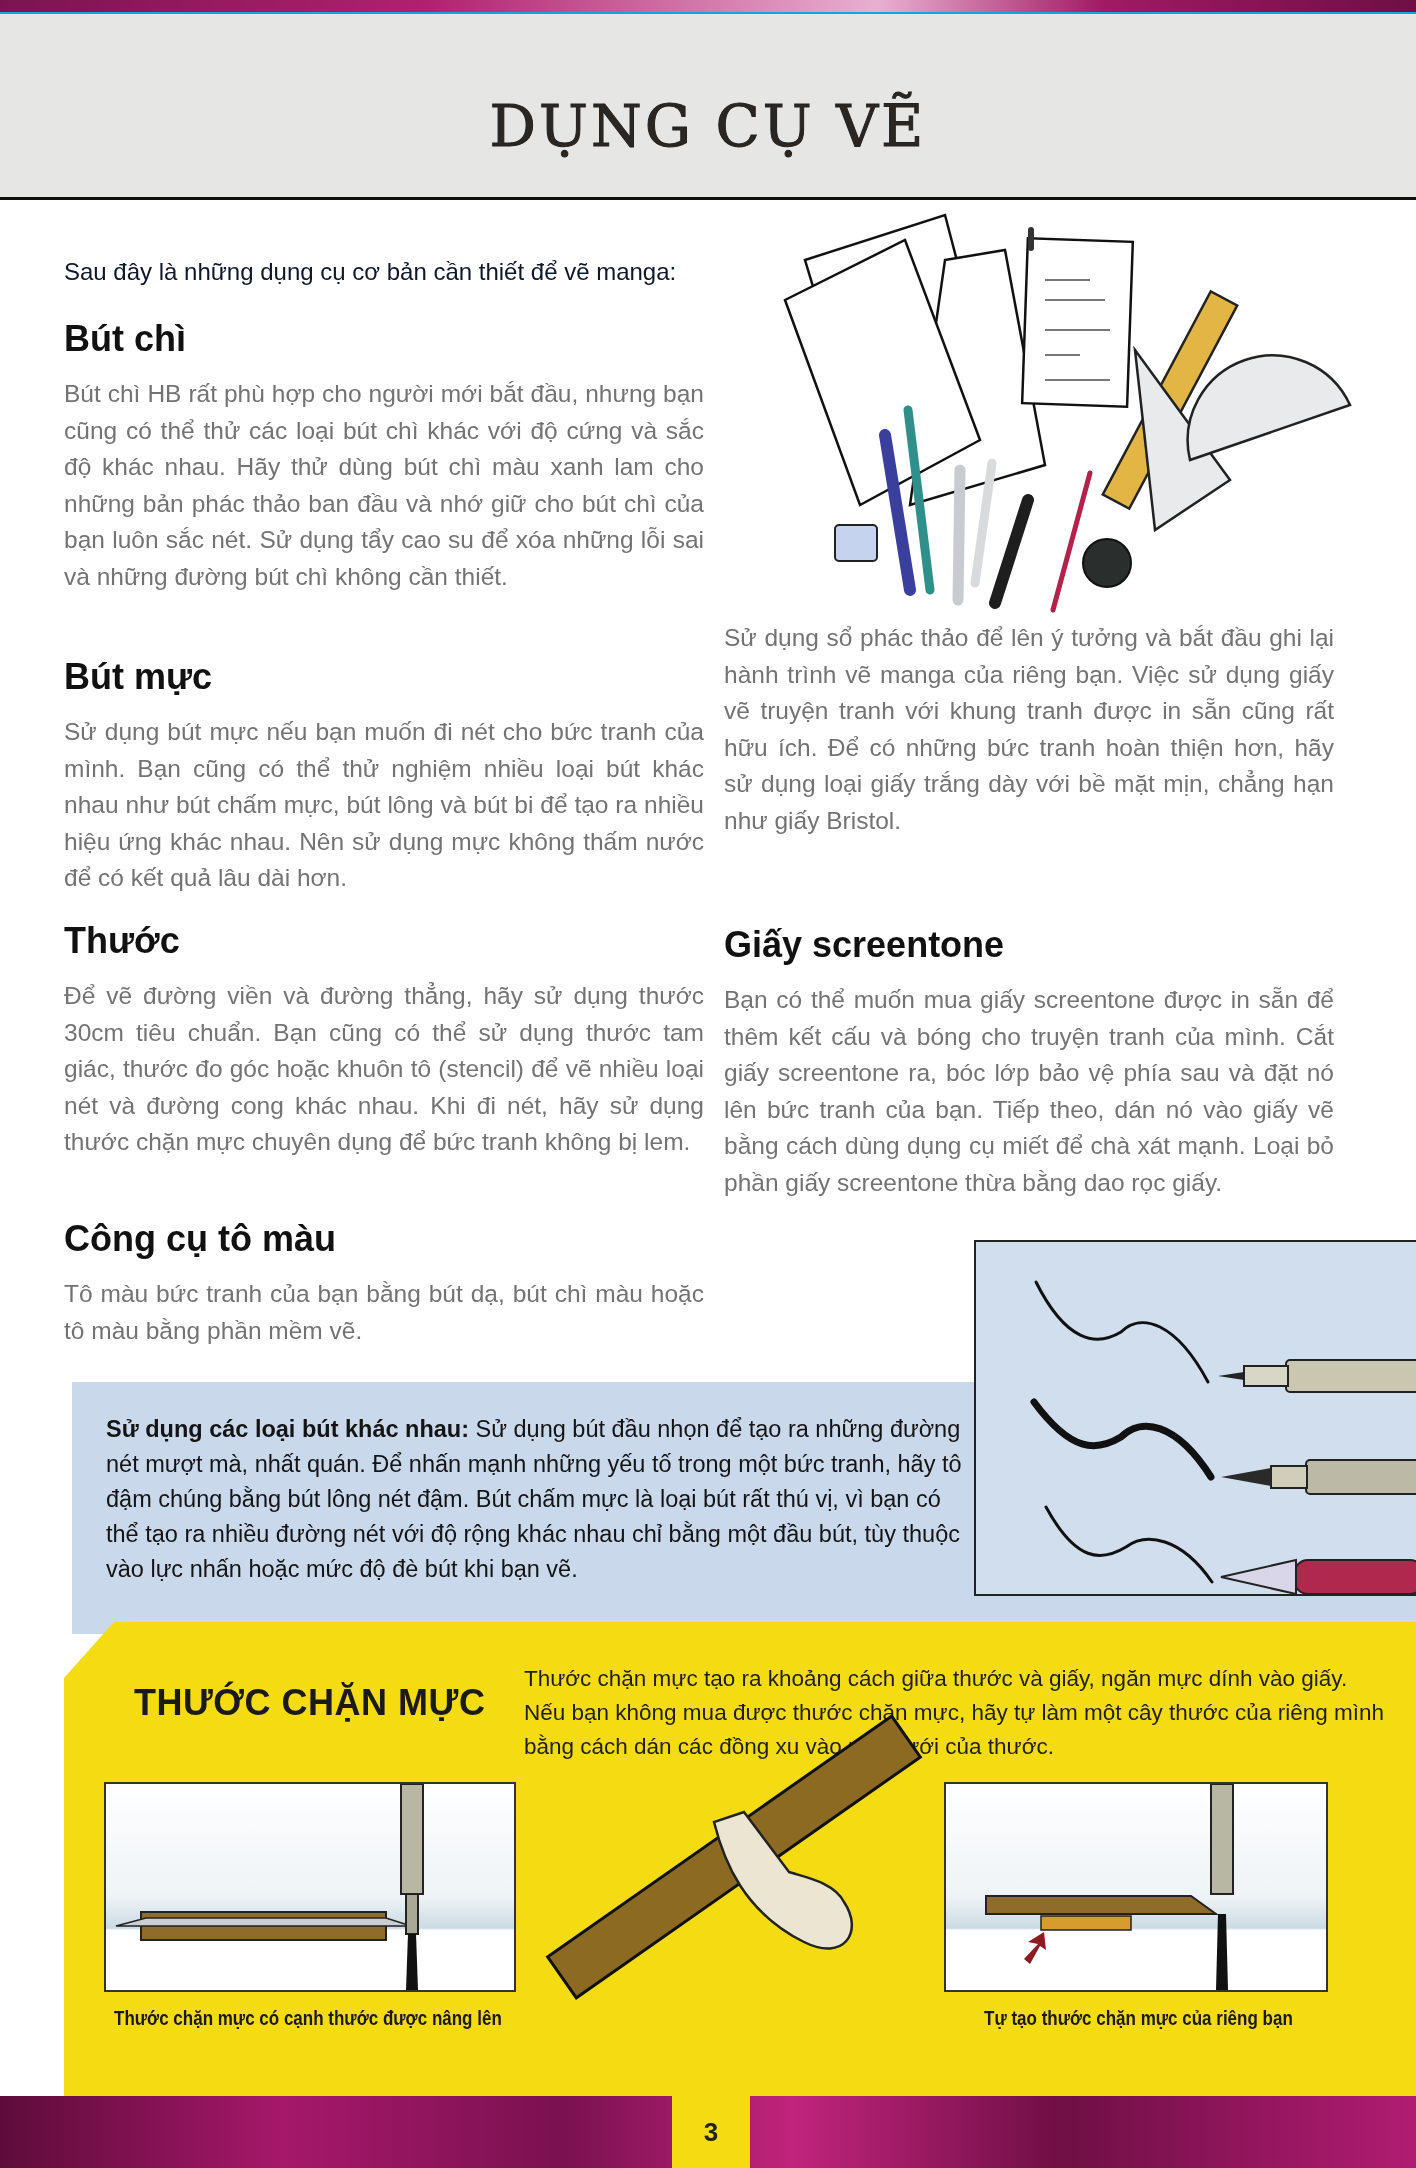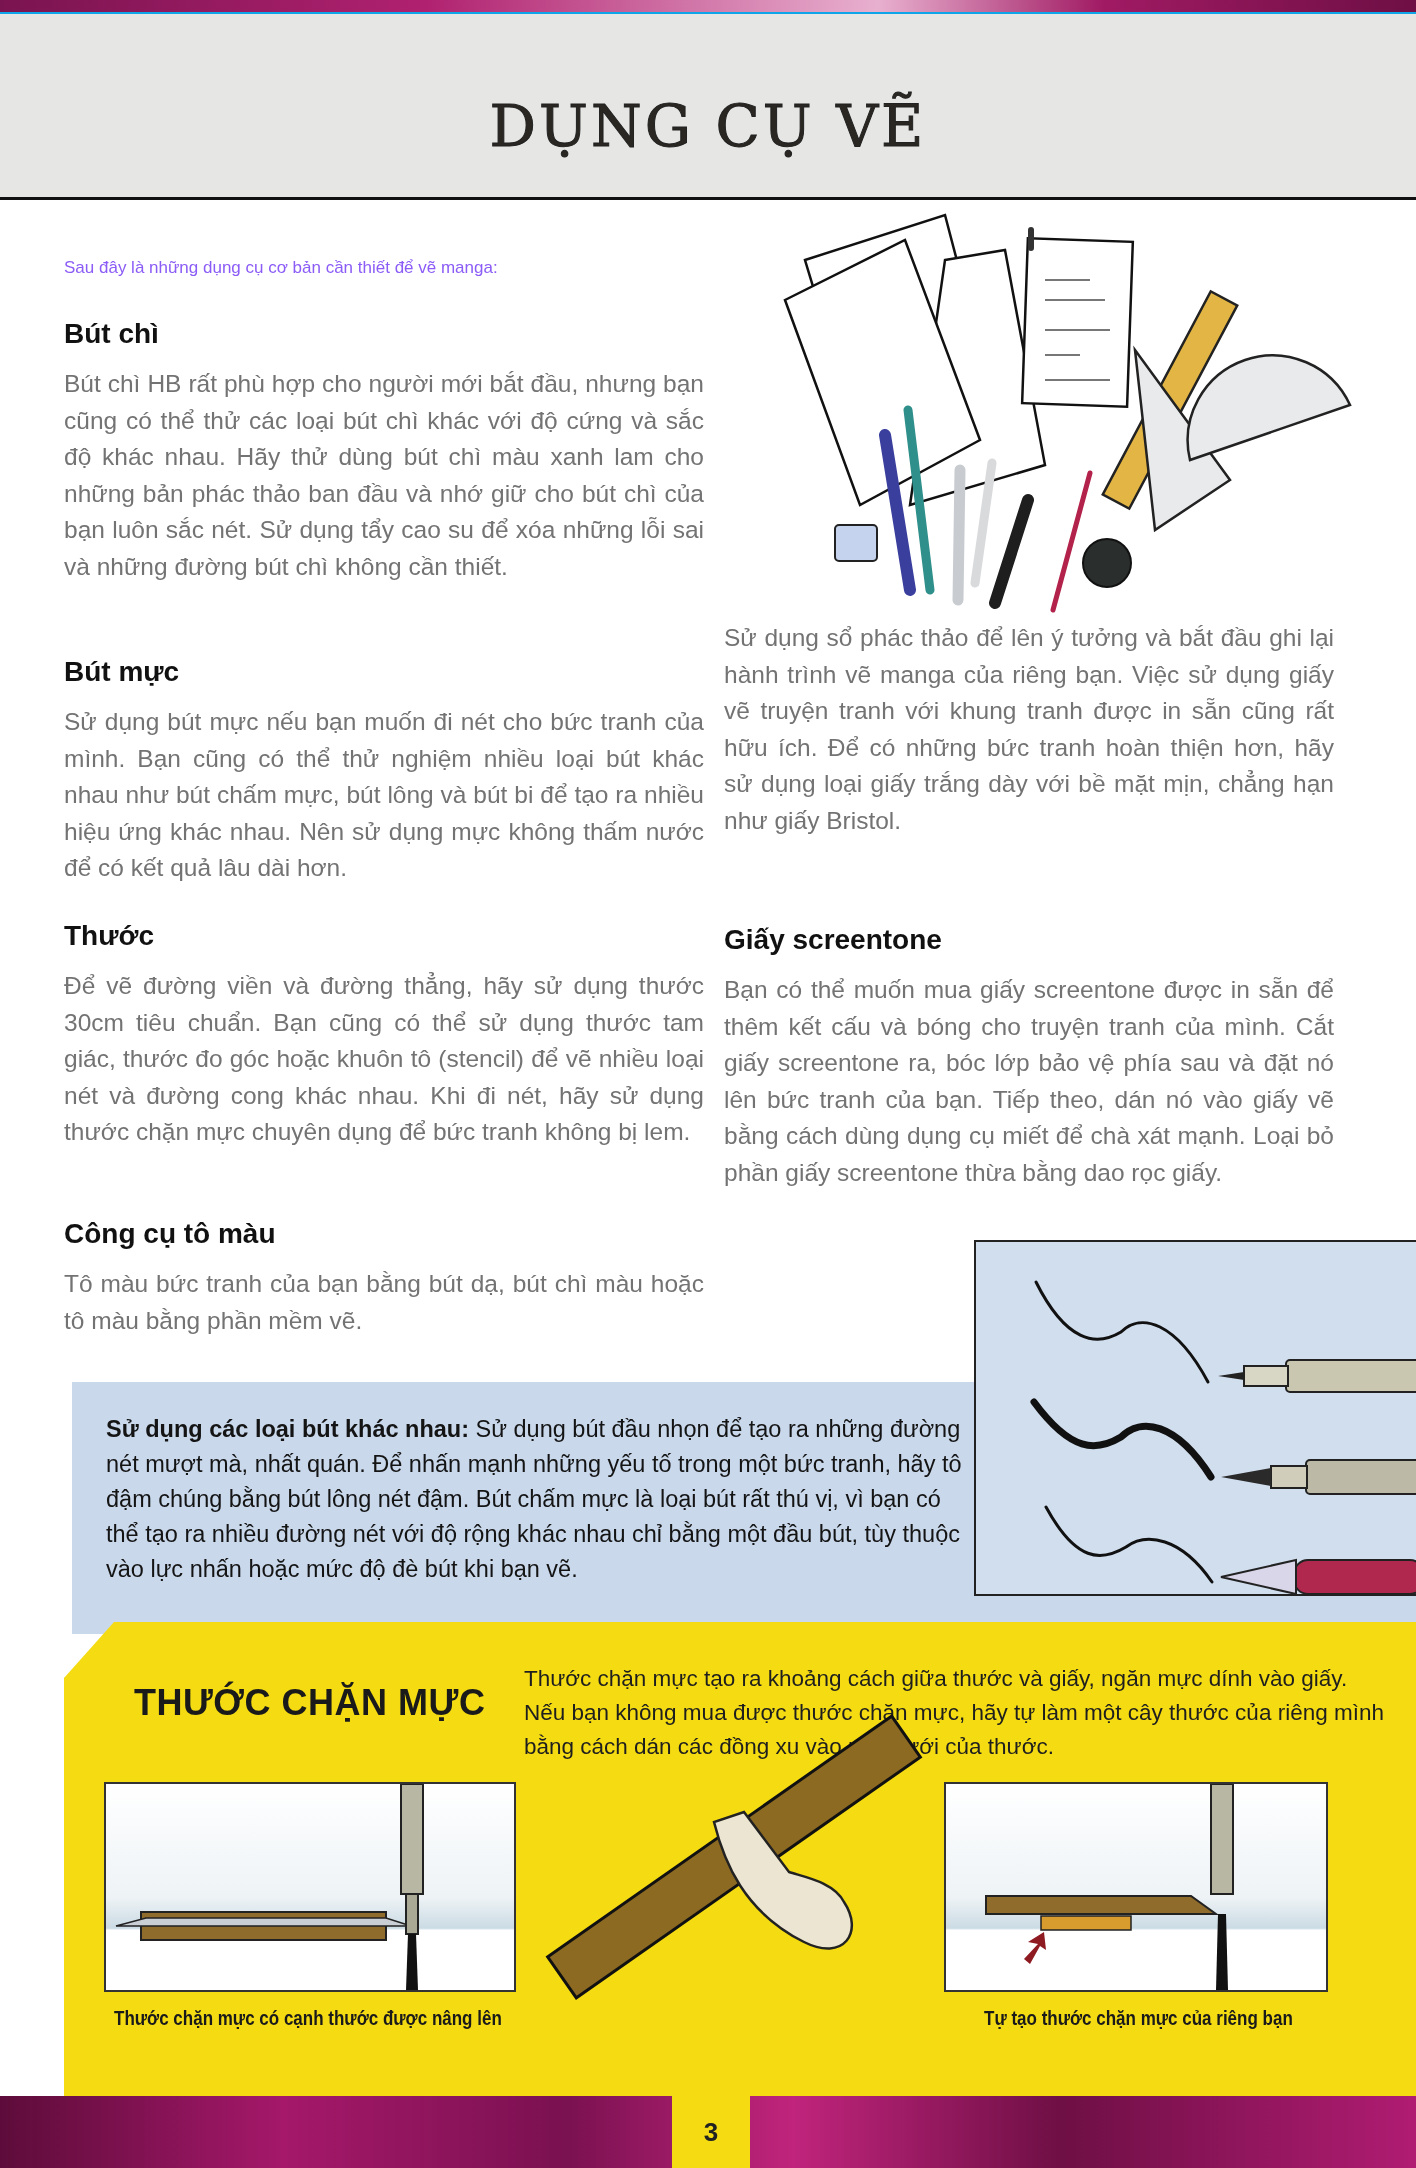--- a/index.html
+++ b/index.html
@@ -7,24 +7,24 @@
   body { position: relative; font-family: "Liberation Sans", "DejaVu Sans", sans-serif; color: #1a1a1a; }
 
   .top-band { position: absolute; left: 0; top: 0; width: 1416px; height: 14px;
     background: linear-gradient(90deg, #7a1450 0%, #b0216f 30%, #e8b0cf 62%, #a01a63 78%, #6e0f45 100%); }
   .title-band { position: absolute; left: 0; top: 12px; width: 1416px; height: 188px;
     background: #e6e6e4; border-top: 2px solid #0ea5e9; border-bottom: 3px solid #111;
     display: flex; align-items: center; justify-content: center; }
   .title-band h1 { font-family: "DejaVu Serif", "Liberation Serif", serif; font-size: 58px;
     font-weight: normal; letter-spacing: 3px; color: #2a2622; -webkit-text-stroke: 1px #222; margin-top: 40px; }
 
-  .intro { position: absolute; left: 64px; top: 258px; font-size: 17px; color: #8b5cf6; }
+  .intro { position: absolute; left: 64px; top: 258px; font-size: 24px; color: #0f172a; }
 
   .sec { position: absolute; width: 640px; }
-  .sec h2 { font-size: 28px; font-weight: bold; color: #111; margin-bottom: 16px; }
+  .sec h2 { font-size: 36px; font-weight: bold; color: #111; margin-bottom: 16px; }
   .sec p { font-size: 24.5px; line-height: 36.5px; color: #737373; text-align: justify; }
 
   .illus-tools { position: absolute; left: 760px; top: 205px; width: 600px; height: 410px; }
 
   .tip-box { position: absolute; left: 72px; top: 1382px; width: 1352px; height: 252px; background: #c9d8eb; }
   .tip-box p { position: absolute; left: 34px; top: 30px; width: 870px; font-size: 23.5px; line-height: 35px; color: #141414; }
   .tip-box b { font-weight: bold; }
   .pens-frame { position: absolute; left: 974px; top: 1240px; width: 442px; height: 356px;
     background: #d1deee; border: 2px solid #222; border-right: none; }
 

